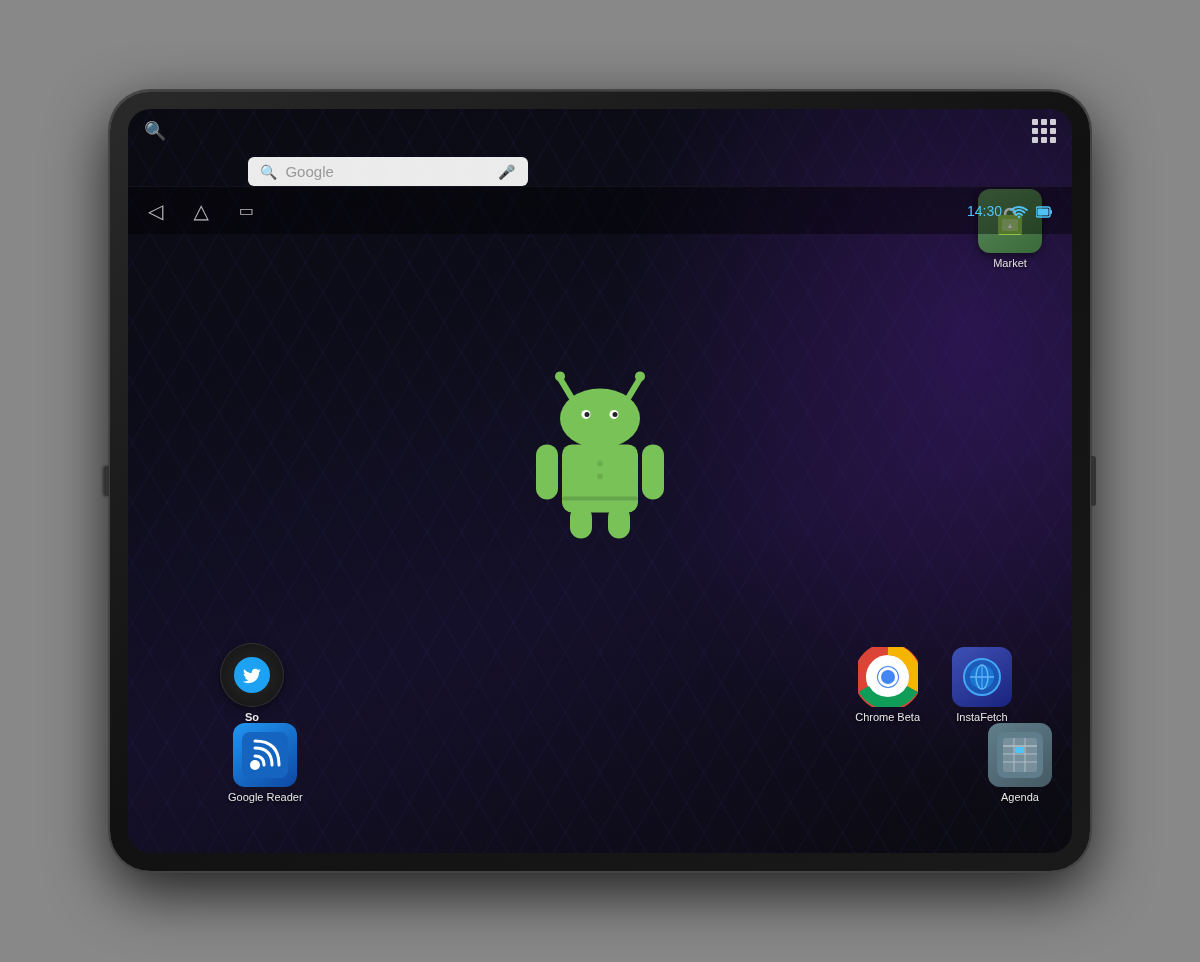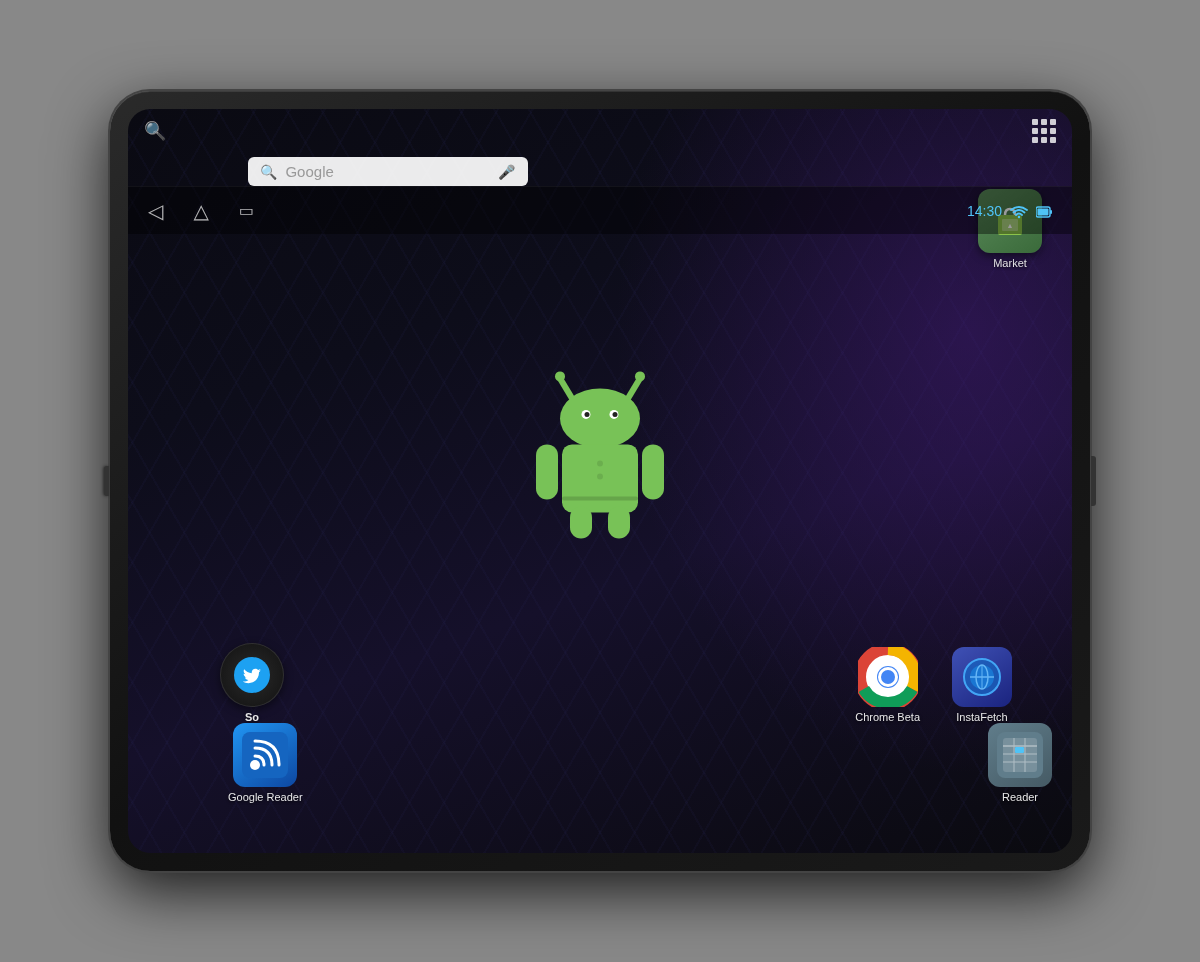--- a/index.html
+++ b/index.html
@@ -502,21 +502,21 @@
             <rect x="6" y="6" width="34" height="34" rx="3" fill="#78909C"></rect>
             <line x1="6" y1="14" x2="40" y2="14" stroke="#B0BEC5" stroke-width="1.5"></line>
             <line x1="6" y1="22" x2="40" y2="22" stroke="#B0BEC5" stroke-width="1"></line>
             <line x1="6" y1="30" x2="40" y2="30" stroke="#B0BEC5" stroke-width="1"></line>
             <line x1="17" y1="6" x2="17" y2="40" stroke="#B0BEC5" stroke-width="1"></line>
             <line x1="28" y1="6" x2="28" y2="40" stroke="#B0BEC5" stroke-width="1"></line>
 
             <rect x="18" y="15" width="9" height="6" fill="#4FC3F7" rx="1"></rect>
           </svg>
         </div>
-        <span class="app-label">Reader</span>
+        <span class="app-label">Agenda</span>
       </div>
 
 
     </div>
 
     <div class="nav-bar">
       <div class="nav-buttons">
         <span class="nav-btn" style="font-size:20px;">◁</span>
         <span class="nav-btn" style="font-size:20px;">△</span>
         <span class="nav-btn" style="font-size:16px;">▭</span>

